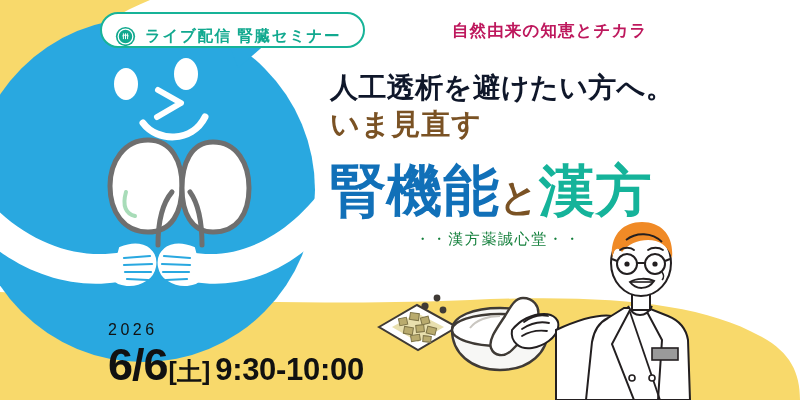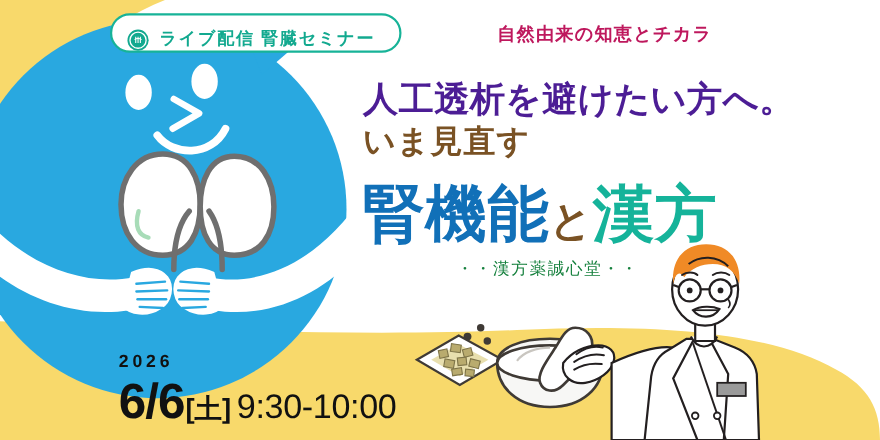--- a/index.html
+++ b/index.html
@@ -50,24 +50,24 @@
     letter-spacing:1.1px;
     color:#be185d;
     white-space:nowrap;
     z-index:7;
   }
 
   
   .headline { position:absolute; left:330px; top:72px; z-index:7; }
 
   .line-lead {
-    font-size:32px;
+    font-size:28px;
     font-weight:700;
     letter-spacing:0.4px;
-    color:#4c1d95;
+    color:#0f172a;
     line-height:1.16;
     white-space:nowrap;
   }
   .line-sub {
     margin-top:4px;
     font-size:29px;
     font-weight:600;
     letter-spacing:1px;
     color:#7a5224;
     line-height:1.15;
@@ -91,32 +91,32 @@
     font-size:15px;
     font-weight:400;
     letter-spacing:1.6px;
     color:#15803d;
     white-space:nowrap;
   }
 
   
   .datewrap { position:absolute; left:108px; top:322px; z-index:8; color:#111111; }
   .date-year {
-    font-size:16px; font-weight:700; letter-spacing:3.5px;
+    font-size:16px; font-weight:400; letter-spacing:3.5px;
     line-height:1; margin-bottom:4px;
   }
   .date-row { display:flex; align-items:baseline;text-align:right; }
   .date-day {
     font-size:45px; font-weight:800; letter-spacing:-1px; line-height:1;
   }
   .date-dow {
     font-size:25px; font-weight:600; line-height:1; margin-left:1px;
   }
   .date-time {
-    font-size:31px; font-weight:400; line-height:1; margin-left:5px; letter-spacing:-0.3px;
+    font-size:31px; font-weight:700; line-height:1; margin-left:5px; letter-spacing:-0.3px;
   }
 
   .ill-layer { position:absolute; inset:0; z-index:5; pointer-events:none; }
 </style>
 </head>
 <body>
 
 <div id="poster">
 
   <svg class="bg-layer" viewBox="0 0 800 400" width="800" height="400" preserveAspectRatio="none">

